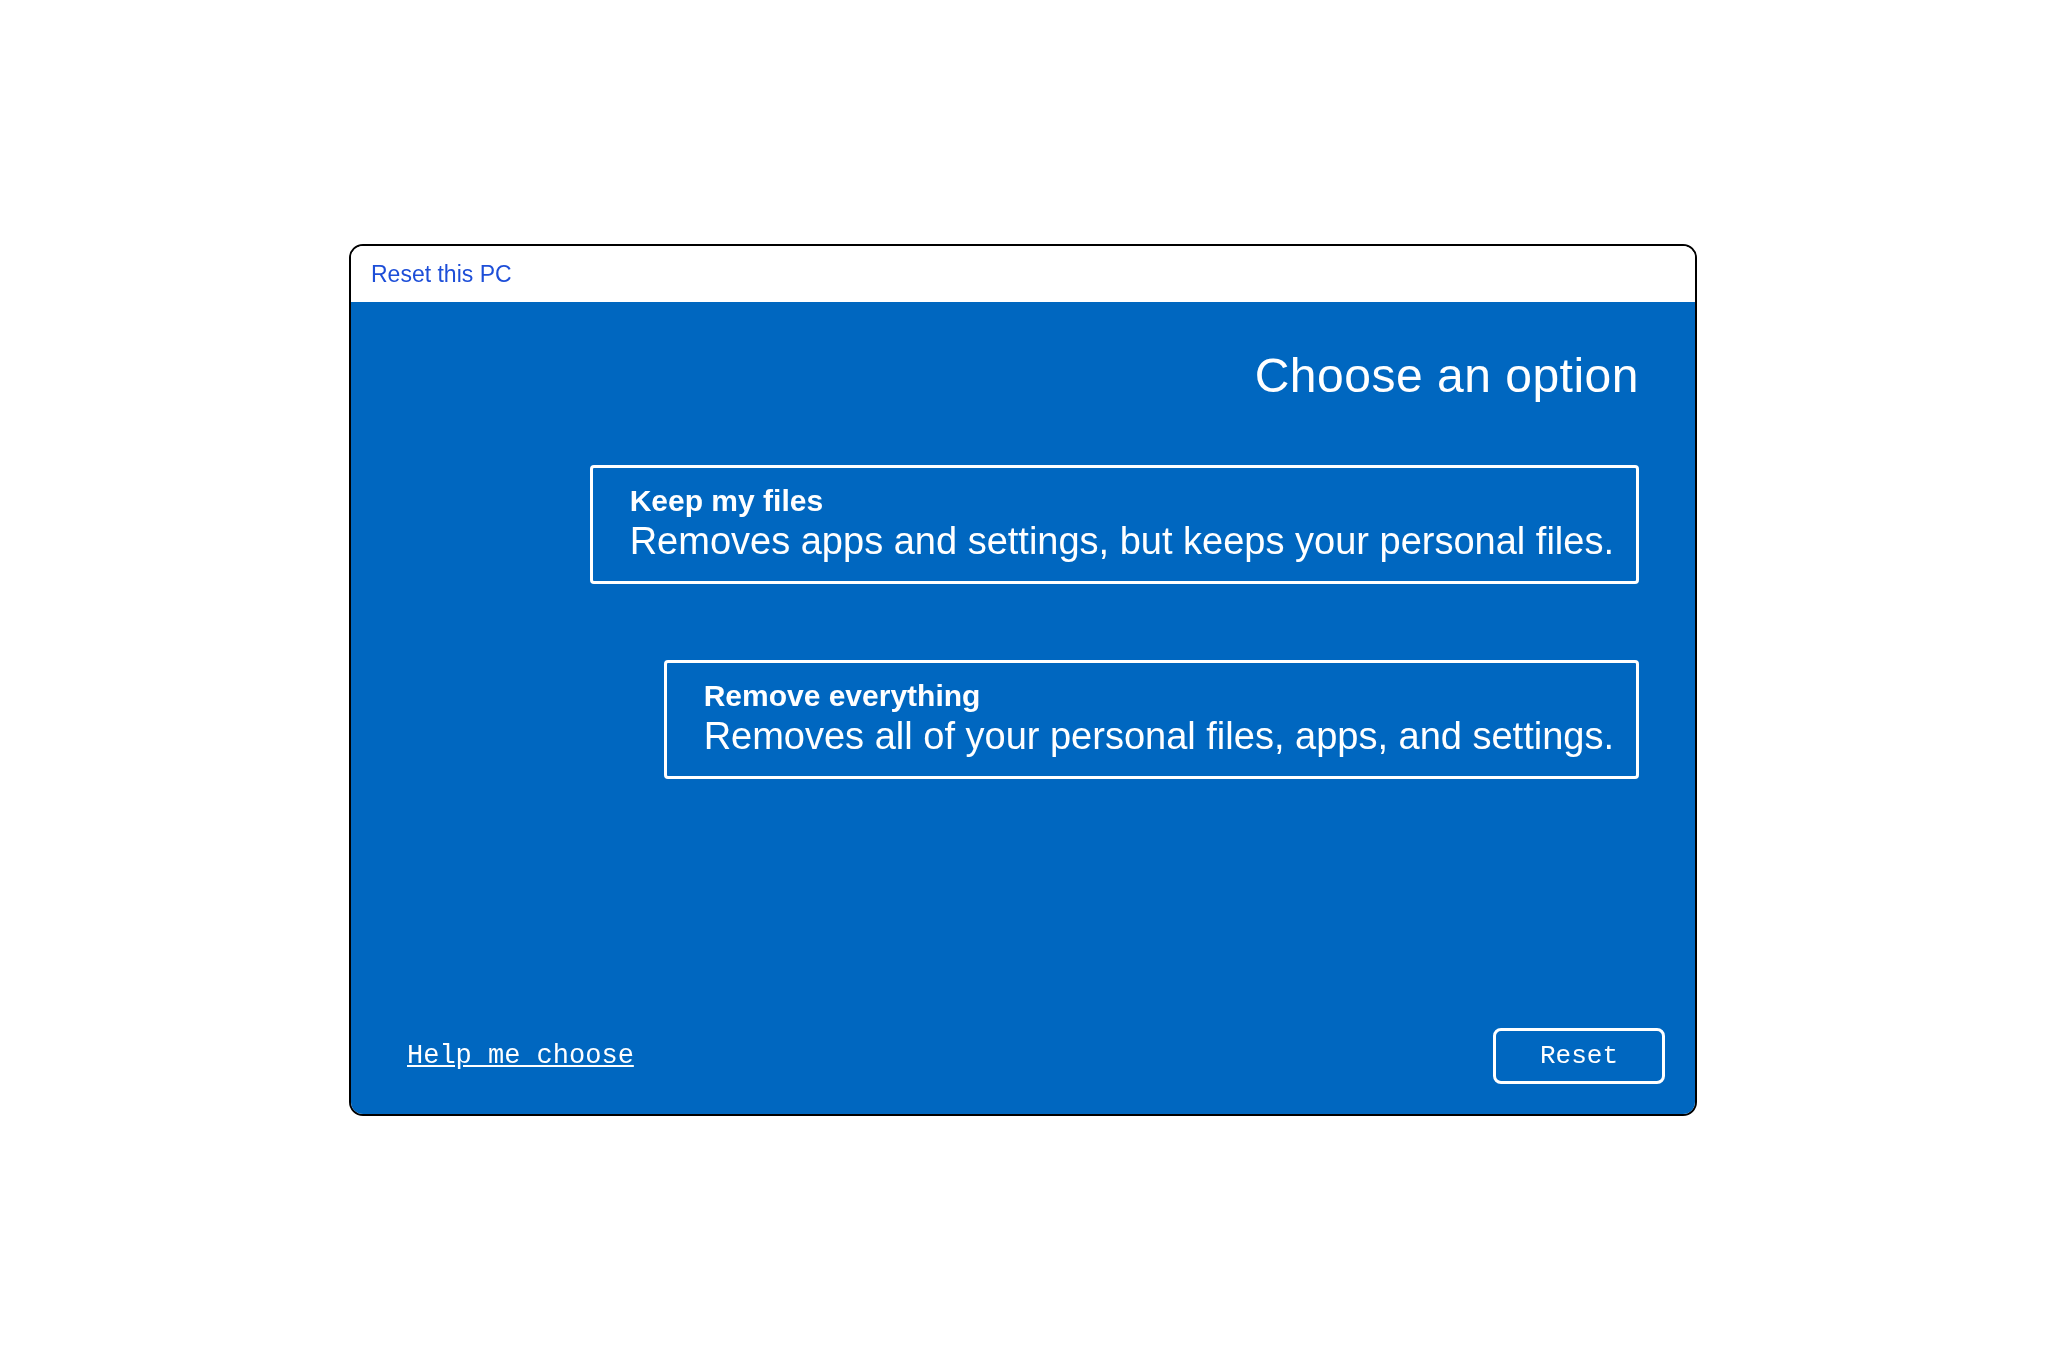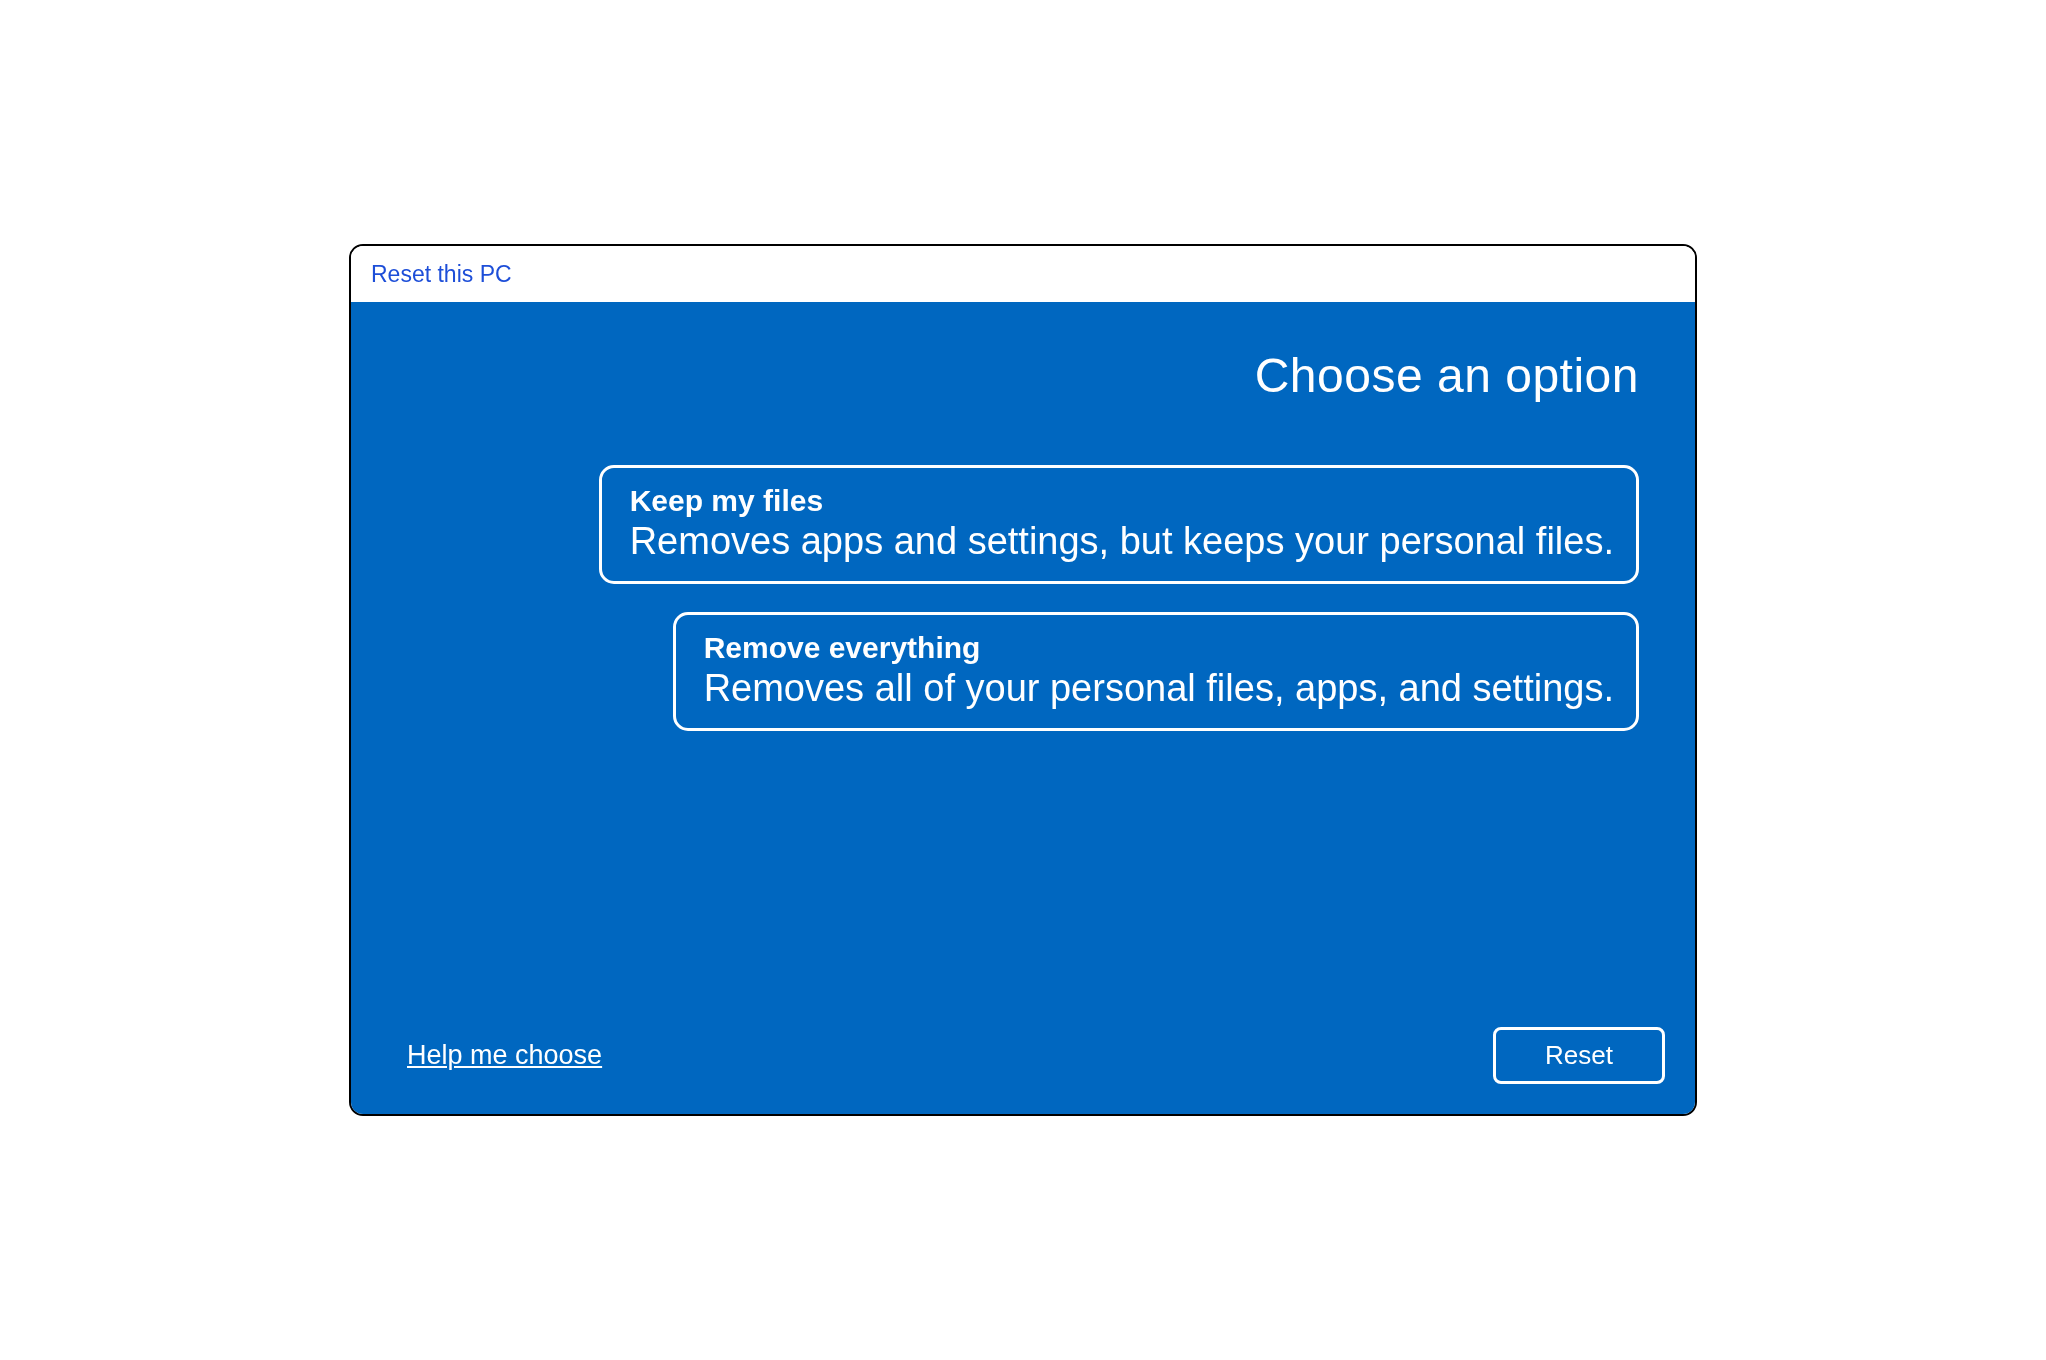--- a/index.html
+++ b/index.html
@@ -50,42 +50,43 @@
       align-items: flex-end;
     }
     .heading {
       font-size: 48px;
       font-weight: 400;
       margin-bottom: 62px;
       letter-spacing: 0.5px;
     }
     .option {
       border: 3px solid #fff;
-      border-radius: 15px;
-      padding: 16px 22px 18px 28px;
-      margin-bottom: 28px;
+      border-radius: 4px;
+      padding: 16px 22px 18px 37px;
+      margin-bottom: 76px;
       cursor: pointer;
     }
     .option-title {
       font-size: 30px;
       font-weight: 700;
       margin-bottom: 2px;
     }
     .option-desc {
       font-size: 38px;
       font-weight: 400;
     }
     .footer {
       position: absolute;
       left: 56px;
       right: 30px;
       bottom: 30px;
       display: flex;
       align-items: center;
       justify-content: space-between;
+      font-family: Liberation Mono, monospace;
     }
     .help-link {
       font-size: 27px;
       color: #fff;
       text-decoration: underline;
       cursor: pointer;
       font-weight: 400;
     }
     .cancel-btn {
       border: 3px solid #fff;

